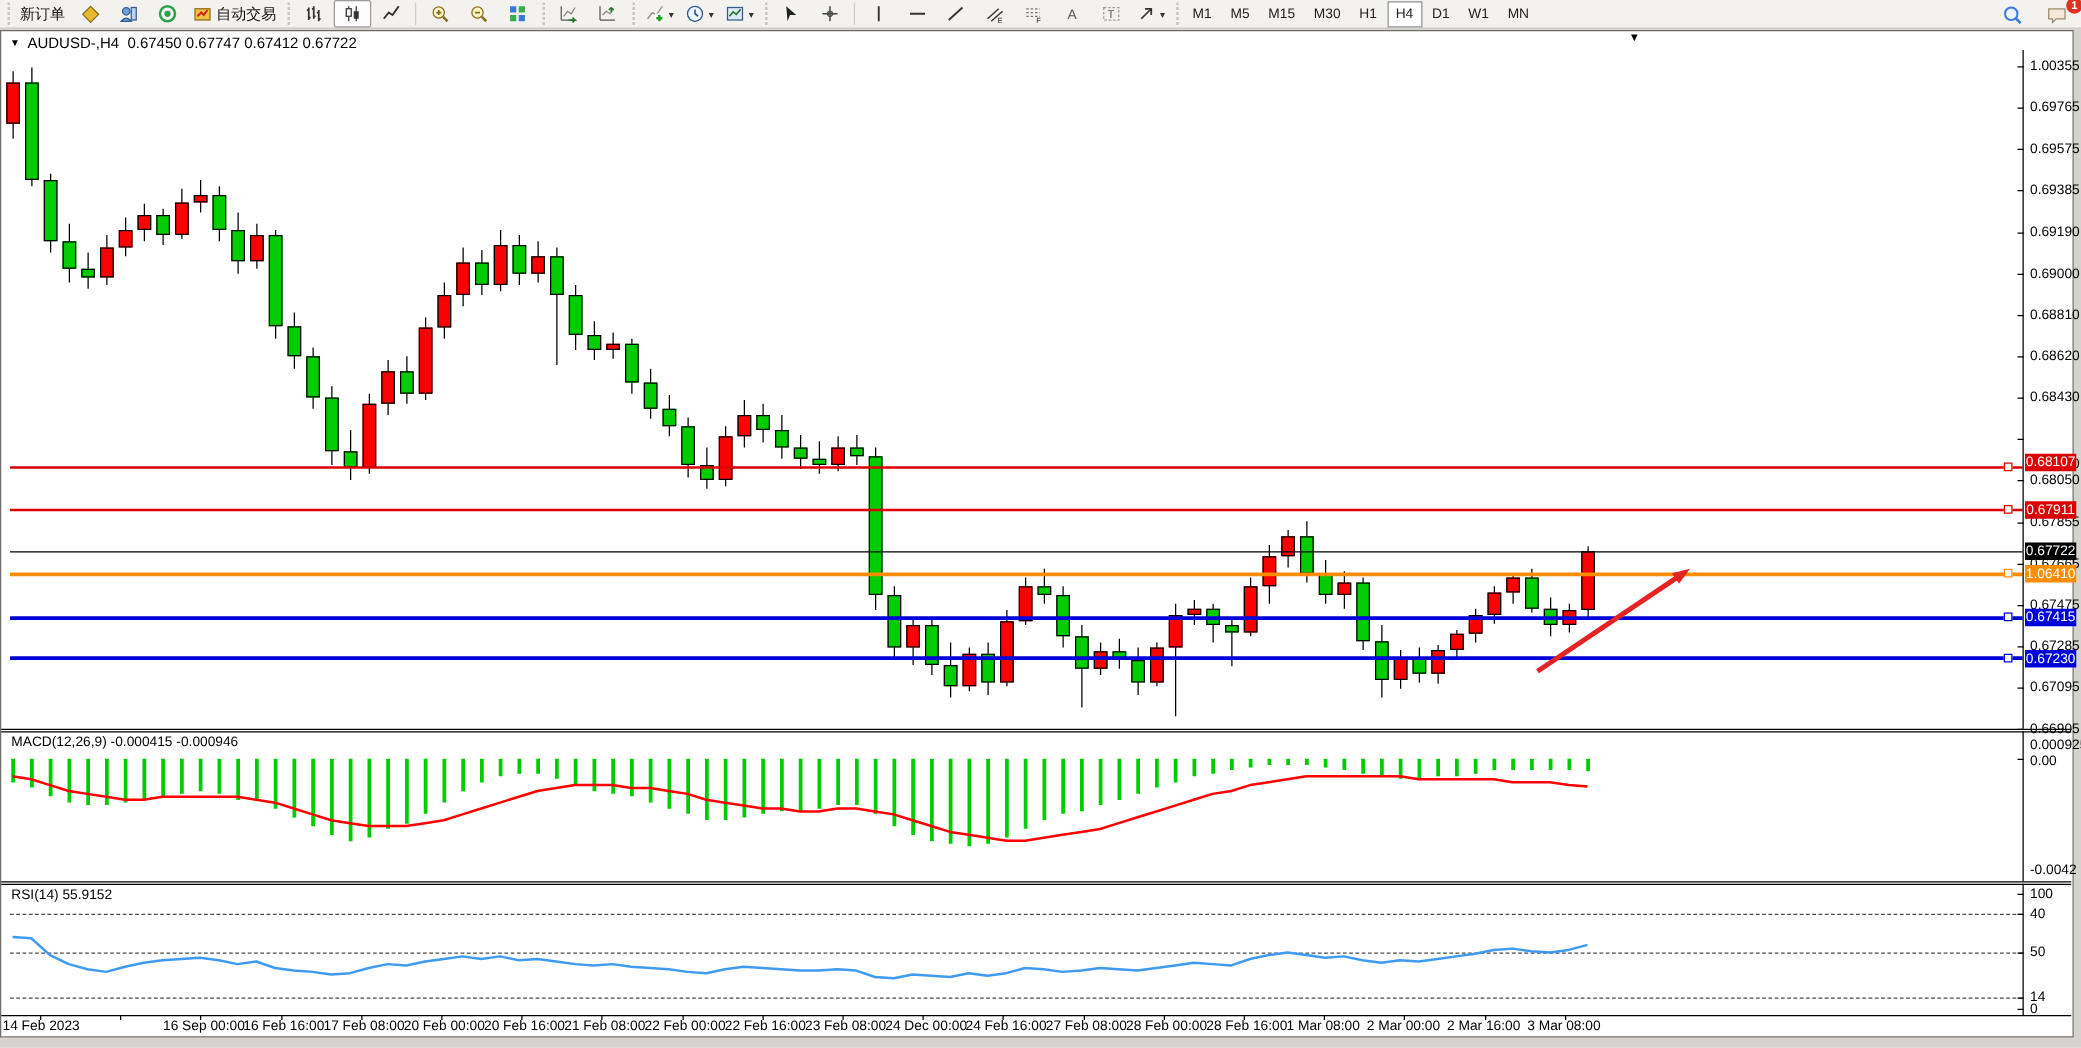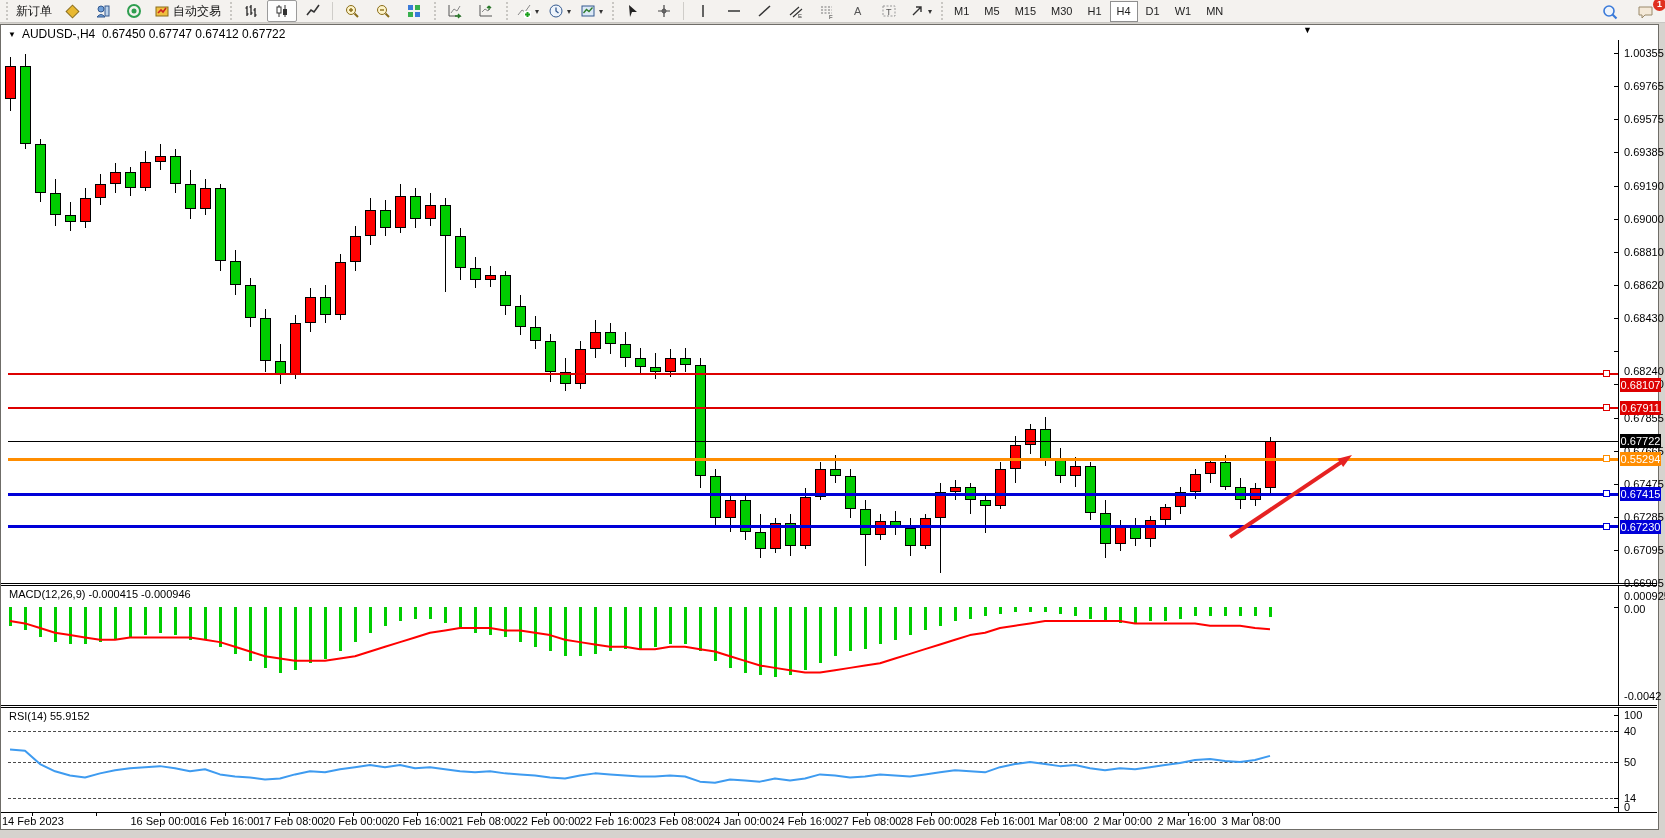--- a/index.html
+++ b/index.html
@@ -506,29 +506,29 @@
       <div class="wick" style="left: 1225px; top: 455.278px; height: 34.754px;"></div>
       <div class="cbody" style="left: 1220px; top: 462.228px; height: 24.3278px; background: rgb(0, 204, 0);"></div>
       <div class="wick" style="left: 1240px; top: 477.868px; height: 31.2786px;"></div>
       <div class="cbody" style="left: 1235px; top: 486.556px; height: 13.9016px; background: rgb(0, 204, 0);"></div>
       <div class="wick" style="left: 1255px; top: 483.081px; height: 22.5901px;"></div>
       <div class="cbody" style="left: 1250px; top: 488.294px; height: 12.1639px; background: rgb(255, 0, 0);"></div>
       <div class="wick" style="left: 1270px; top: 436.684px; height: 58.2129px;"></div>
       <div class="cbody" style="left: 1265px; top: 441.028px; height: 47.2654px; background: rgb(255, 0, 0);"></div>
       <div class="hline" style="top: 373px; height: 2px; background: rgb(221, 0, 0);"></div>
       <div class="hmark" style="left: 1603px; top: 370.127px; border: 1px solid rgb(221, 0, 0);"></div>
-      <div class="pricebadge" style="top: 378px; background: rgb(221, 0, 0);">0.68107</div>
+      <div class="pricebadge" style="top: 363px; background: rgb(221, 0, 0);">0.68107</div>
       <div class="hline" style="top: 407px; height: 2px; background: rgb(221, 0, 0);"></div>
       <div class="hmark" style="left: 1603px; top: 404.186px; border: 1px solid rgb(221, 0, 0);"></div>
       <div class="pricebadge" style="top: 401.186px; background: rgb(221, 0, 0);">0.67911</div>
       <div class="hline" style="top: 441px; height: 1px; background: rgb(0, 0, 0);"></div>
       <div class="pricebadge" style="top: 434.028px; background: rgb(0, 0, 0);">0.67722</div>
       <div class="hline" style="top: 458px; height: 3px; background: rgb(255, 141, 0);"></div>
       <div class="hmark" style="left: 1603px; top: 455.274px; border: 1px solid rgb(255, 141, 0);"></div>
-      <div class="pricebadge" style="top: 452.274px; background: rgb(255, 141, 0);">0.55294</div>
+      <div class="pricebadge" style="top: 452.274px; background: rgb(255, 141, 0);">1.06410</div>
       <div class="hline" style="top: 493px; height: 3px; background: rgb(0, 0, 216);"></div>
       <div class="hmark" style="left: 1603px; top: 490.376px; border: 1px solid rgb(0, 0, 216);"></div>
       <div class="pricebadge" style="top: 487.376px; background: rgb(0, 0, 216);">0.67415</div>
       <div class="hline" style="top: 525px; height: 3px; background: rgb(0, 0, 216);"></div>
       <div class="hmark" style="left: 1603px; top: 522.523px; border: 1px solid rgb(0, 0, 216);"></div>
       <div class="pricebadge" style="top: 519.523px; background: rgb(0, 0, 216);">0.67230</div>
       <svg class="layer" width="1665" height="838" style="left: 0px; top: 0px;">
         <line x1="1230" y1="537" x2="1345.3603905852601" y2="459.4626882951531" stroke="#e62222" stroke-width="4"></line>
         <polygon points="1352,455 1343.1698637086758,466.9594604007304 1337.5915033397343,458.65994863230543" fill="#e62222"></polygon>
       </svg>
@@ -655,21 +655,21 @@
       <div class="tlbl" style="left: 387.2px;">20 Feb 16:00</div>
       <div class="ttick" style="left: 417.2px;"></div>
       <div class="tlbl" style="left: 451.4px;">21 Feb 08:00</div>
       <div class="ttick" style="left: 481.4px;"></div>
       <div class="tlbl" style="left: 515.6px;">22 Feb 00:00</div>
       <div class="ttick" style="left: 545.6px;"></div>
       <div class="tlbl" style="left: 579.8px;">22 Feb 16:00</div>
       <div class="ttick" style="left: 609.8px;"></div>
       <div class="tlbl" style="left: 644px;">23 Feb 08:00</div>
       <div class="ttick" style="left: 674px;"></div>
-      <div class="tlbl" style="left: 708.2px;">24 Jan 00:00</div>
+      <div class="tlbl" style="left: 708.2px;">24 Dec 00:00</div>
       <div class="ttick" style="left: 738.2px;"></div>
       <div class="tlbl" style="left: 772.4px;">24 Feb 16:00</div>
       <div class="ttick" style="left: 802.4px;"></div>
       <div class="tlbl" style="left: 836.6px;">27 Feb 08:00</div>
       <div class="ttick" style="left: 866.6px;"></div>
       <div class="tlbl" style="left: 900.8px;">28 Feb 00:00</div>
       <div class="ttick" style="left: 930.8px;"></div>
       <div class="tlbl" style="left: 965px;">28 Feb 16:00</div>
       <div class="ttick" style="left: 995px;"></div>
       <div class="tlbl" style="left: 1029.2px;">1 Mar 08:00</div>

